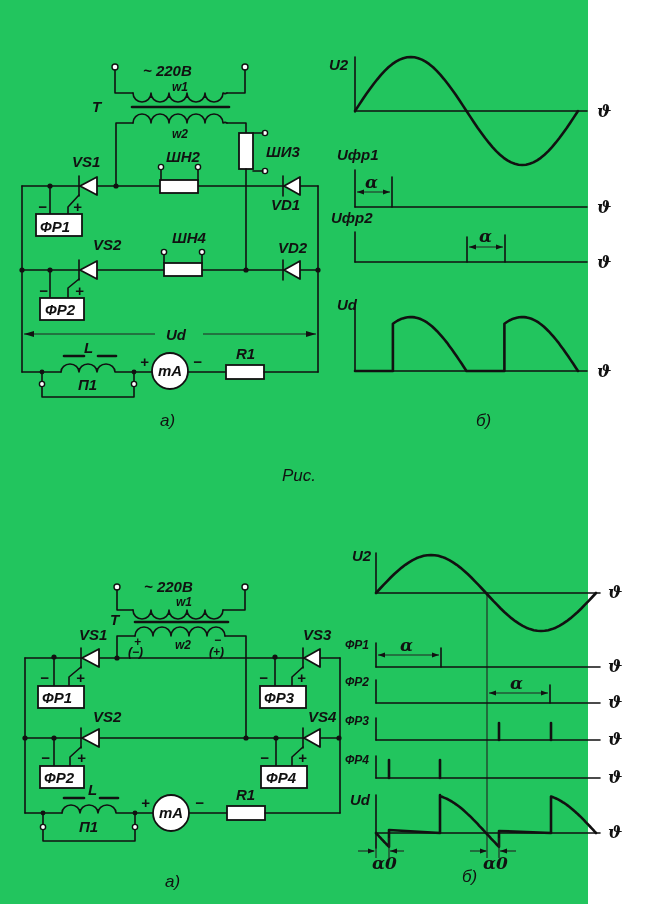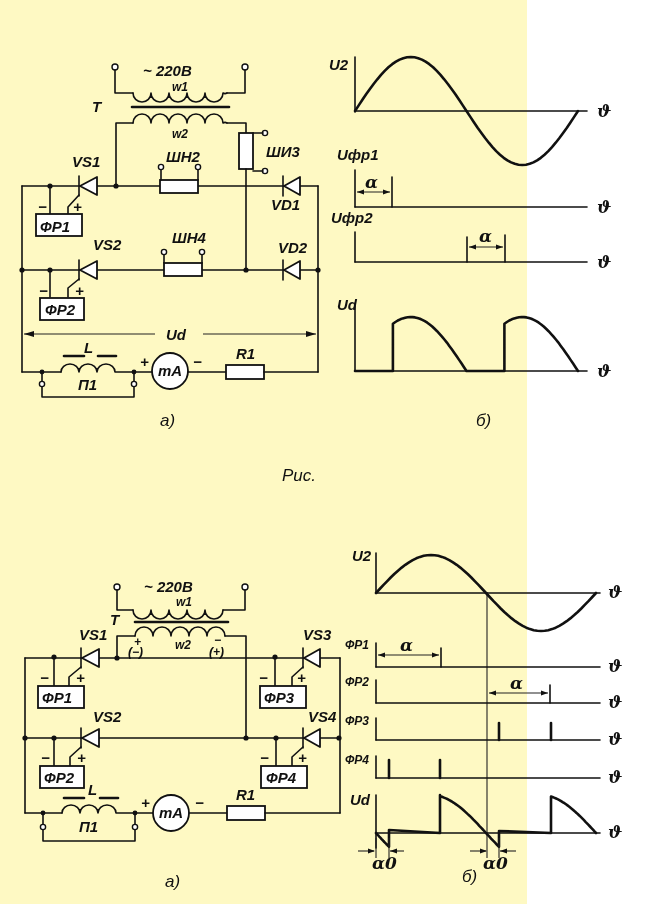--- a/index.html
+++ b/index.html
@@ -1,18 +1,18 @@
 <!DOCTYPE html>
 <html><head>
 <meta charset="utf-8">
 <style>
   html, body { margin: 0; padding: 0; background: #ffffff; }
   body { width: 648px; height: 904px; position: relative; overflow: hidden;
          font-family: "Liberation Sans", sans-serif; }
-  #page { position: absolute; left: 0; top: 0; width: 527px; height: 904px; background: #fef9c3; }
+  #page { position: absolute; left: 0; top: 0; width: 588px; height: 904px; background: #22c55e; }
   svg { position: absolute; left: 0; top: 0; }
   .w { stroke: #111; stroke-width: 1.6; fill: none; stroke-linecap: round; stroke-linejoin: round; }
   .thick { stroke: #111; stroke-width: 2.6; fill: none; stroke-linecap: round; stroke-linejoin: round; }
   .thin { stroke: #222; stroke-width: 1.1; fill: none; }
   .dot { fill: #111; }
   .term { fill: #fff; stroke: #111; stroke-width: 1.4; }
   .box { fill: #fff; stroke: #111; stroke-width: 1.8; }
   .diode { fill: #fff; stroke: #111; stroke-width: 1.8; stroke-linejoin: round; }
   text { font-family: "Liberation Sans", sans-serif; font-style: italic; font-weight: bold; fill: #111; }
   .lbl { font-size: 15px; }

